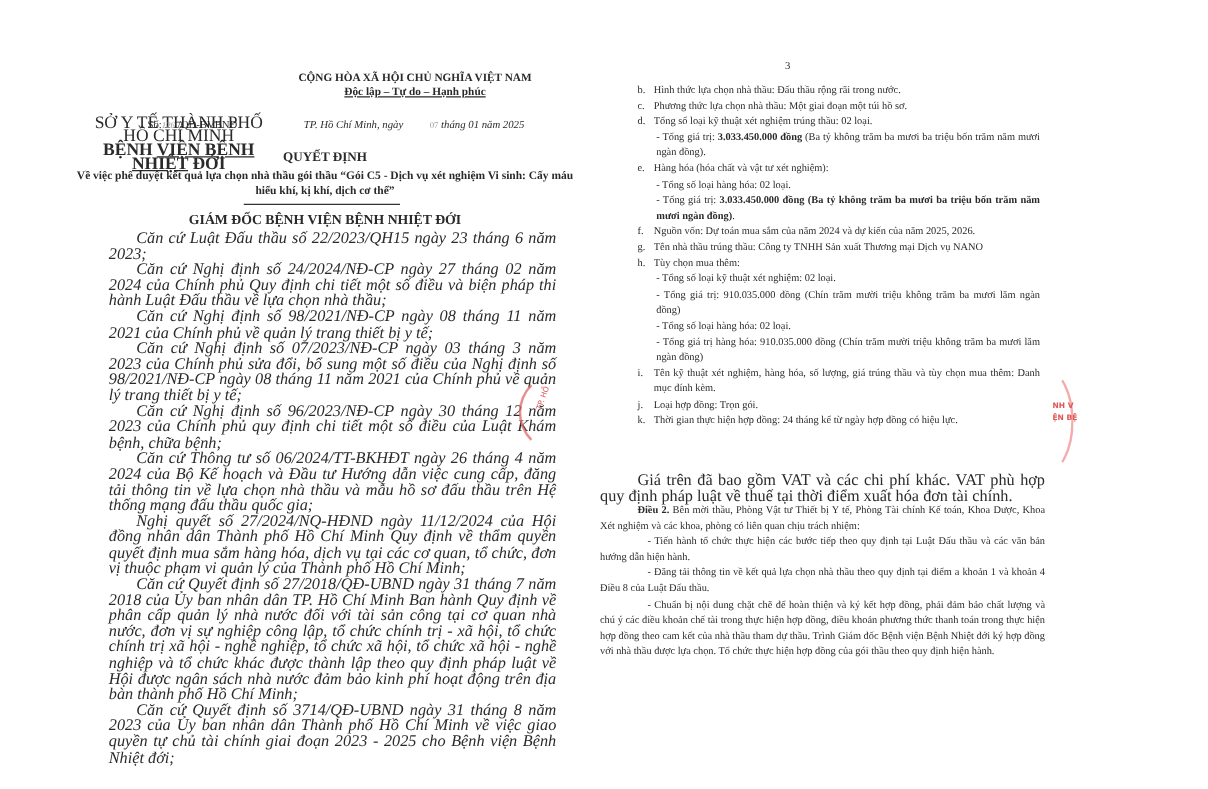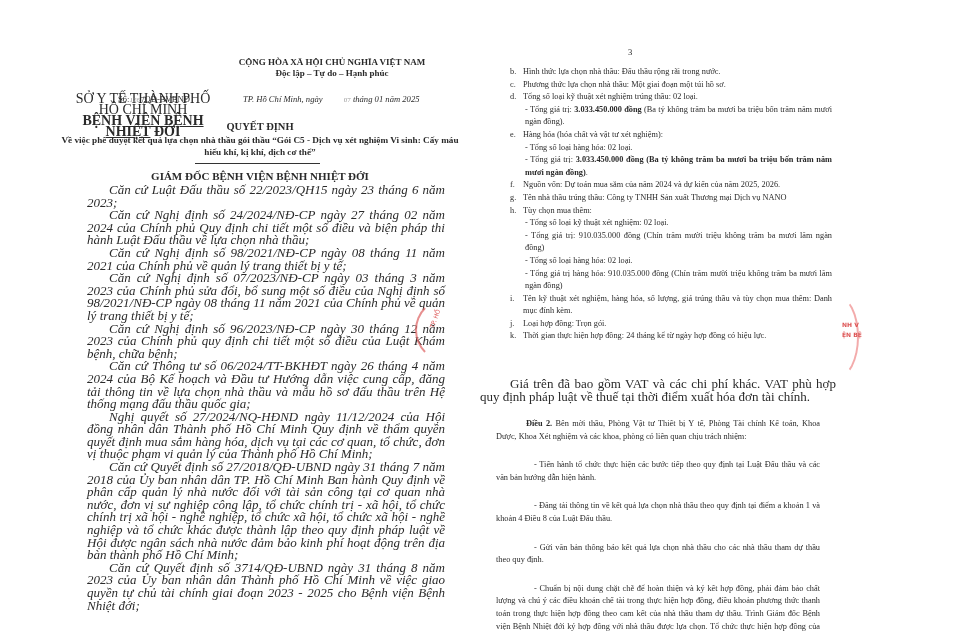--- a/index.html
+++ b/index.html
@@ -9,21 +9,21 @@
     position:relative;
   }
   .page { position:absolute; top:0; }
   .page-left { left:0; width:480px; height:631px; }
   .page-right { left:480px; width:486px; height:631px; }
 
   .hdr-left { position:absolute; left:68px; top:57px; width:150px; text-align:center; font-size:14px; line-height:11px;margin-top:36px; }
   .hdr-left .org2 { font-weight:bold; }
   .hdr-left .org2 span.ul { text-decoration:underline; }
   .hdr-right { position:absolute; left:233px; top:57px; width:198px; text-align:center; font-size:9px; line-height:11px; font-weight:bold; }
-  .hdr-right .motto { }
+  .hdr-right .motto { text-decoration:underline; }
   .docno { position:absolute; left:118px; top:94px; font-size:8.6px; }
   .docno .hand { color:#9a9a9a; font-size:7px; font-style:italic; }
   .place-date { position:absolute; left:243px; top:94px; font-size:8.6px; font-style:italic; }
   .place-date .hand { color:#9a9a9a; font-size:7px; font-style:normal;padding-left:19px; }
 
   .title { position:absolute; left:60px; width:400px; top:121px; text-align:center; font-weight:bold; font-size:10.5px; }
   .subject { position:absolute; left:60px; width:400px; top:135px; text-align:center; font-weight:bold; font-size:9.2px; line-height:11.5px; }
   .rule { position:absolute; left:195px; top:163px; width:125px; height:1px; background:#333; }
   .director { position:absolute; left:60px; width:400px; top:170px; text-align:center; font-weight:bold; font-size:11px; }
 
@@ -33,21 +33,21 @@
   .pagenum { position:absolute; left:148px; top:47px; font-size:8.6px; }
   .items { position:absolute; left:30px; top:66px; width:322px; font-size:8.3px; line-height:12.6px; }
   .item { position:relative; padding-left:13px; text-align:justify; }
   .item .lbl { position:absolute; left:0; top:0; }
   .sub { padding-left:2px; text-align:justify; }
   .b { font-weight:bold; }
   .vat { position:absolute; left:0px; top:378px; width:356px; font-size:13px; line-height:12.6px; text-align:justify; }
   .vat p { margin:0; }
   .vat .ind { text-indent:30px; }
   .art2 { position:absolute; left:0px; top:402px; width:356px; font-size:8.3px; line-height:12.6px; text-align:justify; }
-  .art2 p { margin:16px; }
+  .art2 p { margin:0; }
   .art2 .ind { text-indent:30px; }
   .art2 .ind2 { text-indent:38px; }
   .art2 .head { font-weight:bold; }
 
   .stamp { position:absolute; border:2px solid #e06a6a; border-radius:50%; opacity:0.75; }
   .stamp-left { left:415px; top:298px; width:60px; height:60px; border-right-color:transparent; border-top-color:transparent; border-bottom-color:transparent; }
   .stamp-left-text { position:absolute; left:425px; top:315px; font-size:6px; color:#d55; transform:rotate(-70deg); font-family:"DejaVu Sans",sans-serif; }
   .stamp-right-text { position:absolute; left:842px; top:320px; font-size:6px; color:#d55; font-family:"DejaVu Sans",sans-serif; line-height:10px; font-weight:bold; }
   .stamp-right-arc { position:absolute; left:815px; top:295px; width:40px; height:80px; border:2px solid #e88; border-radius:50%; border-left-color:transparent; border-top-color:transparent; border-bottom-color:transparent; opacity:0.7; }
 </style>
@@ -114,21 +114,20 @@
   </div>
 
   <div class="vat">
     <p class="ind">Giá trên đã bao gồm VAT và các chi phí khác. VAT phù hợp quy định pháp luật về thuế tại thời điểm xuất hóa đơn tài chính.</p>
   </div>
 
   <div class="art2">
     <p class="ind"><span class="head">Điều 2.</span><span> Bên mời thầu, Phòng Vật tư Thiết bị Y tế, Phòng Tài chính Kế toán, Khoa Dược, Khoa Xét nghiệm và các khoa, phòng có liên quan chịu trách nhiệm:</span></p>
     <p class="ind2">- Tiến hành tổ chức thực hiện các bước tiếp theo quy định tại Luật Đấu thầu và các văn bản hướng dẫn hiện hành.</p>
     <p class="ind2">- Đăng tải thông tin về kết quả lựa chọn nhà thầu theo quy định tại điểm a khoản 1 và khoản 4 Điều 8 của Luật Đấu thầu.</p>
-    <p class="ind2">- Gửi văn bản thông báo kết quả lựa chọn nhà thầu cho các nhà thầu tham dự thầu theo quy định.</p>
     <p class="ind2">- Chuẩn bị nội dung chặt chẽ để hoàn thiện và ký kết hợp đồng, phải đảm bảo chất lượng và chú ý các điều khoản chế tài trong thực hiện hợp đồng, điều khoản phương thức thanh toán trong thực hiện hợp đồng theo cam kết của nhà thầu tham dự thầu. Trình Giám đốc Bệnh viện Bệnh Nhiệt đới ký hợp đồng với nhà thầu được lựa chọn. Tổ chức thực hiện hợp đồng của gói thầu theo quy định hiện hành.</p>
   </div>
 </div>
 
 <div class="stamp-right-arc"></div>
 <div class="stamp-right-text">
   <div>NH V</div>
   <div>ỆN BỆ</div>
 </div>
 

